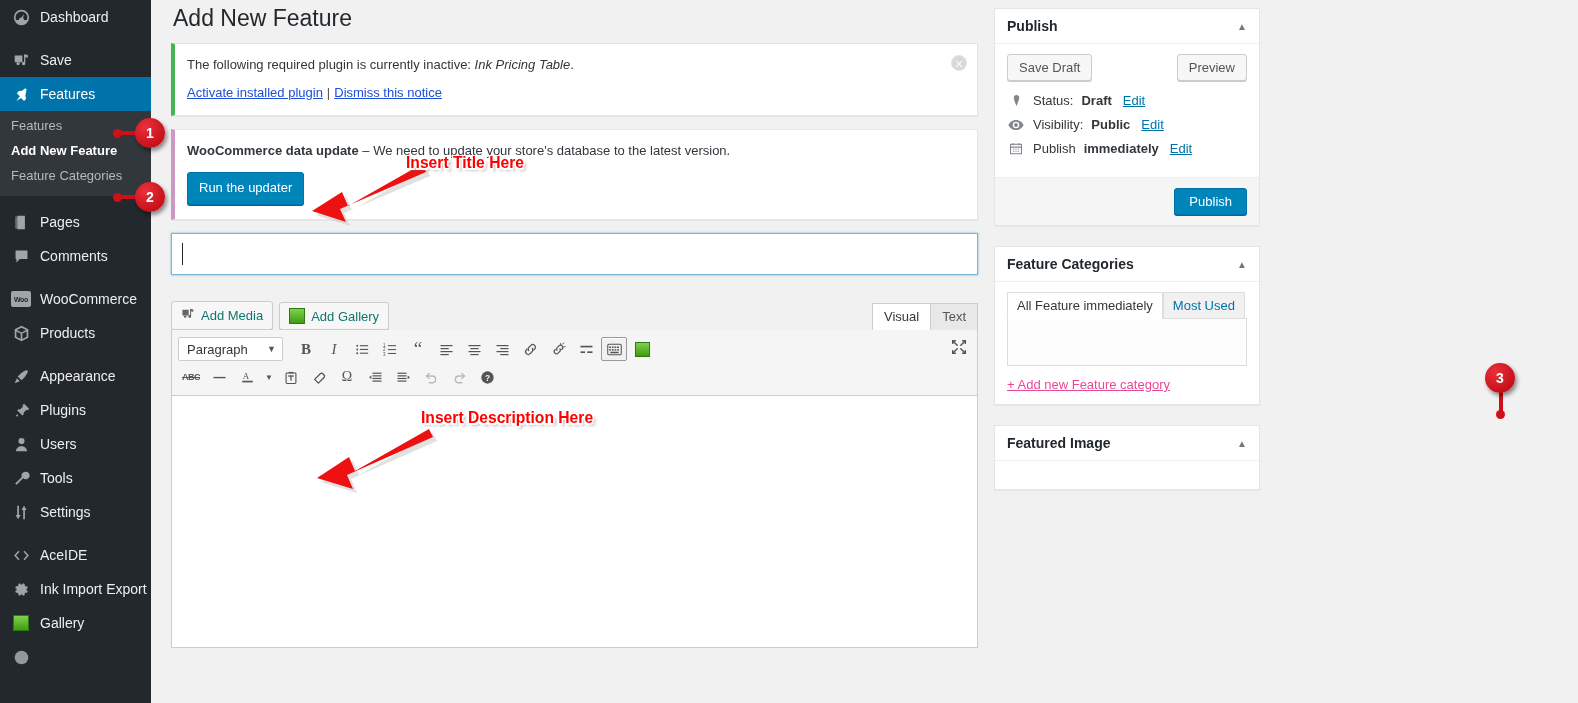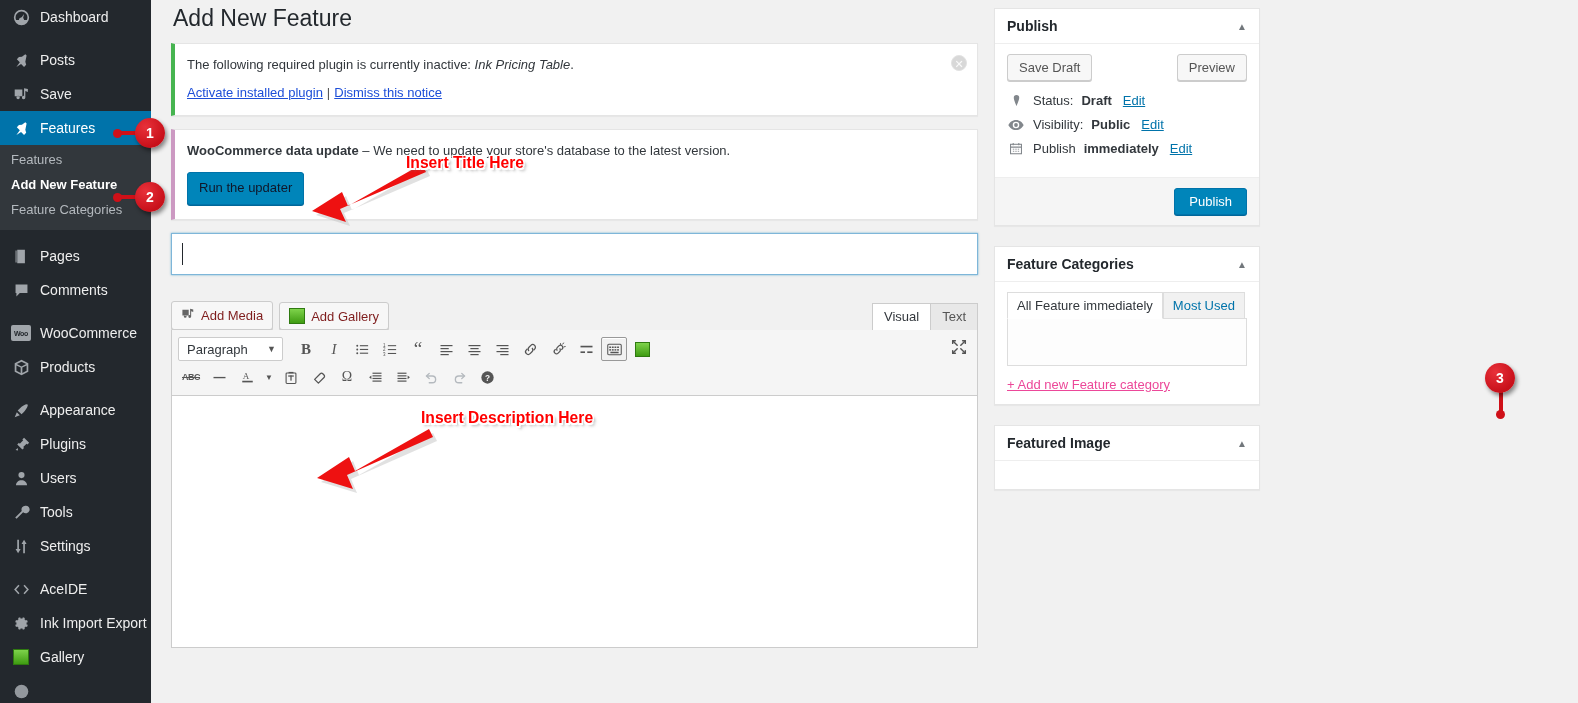--- a/index.html
+++ b/index.html
@@ -56,41 +56,41 @@
   .notice .em { font-style:italic; }
   .notice .sep { color:#555; margin:0 4px; text-decoration:none; display:inline-block; }
   .notice-links { margin-top:9px; font-size:13px; }
   .dismiss {
     position:absolute; right:10px; top:11px; width:16px; height:16px; border-radius:50%;
     background:#d8d8d8; color:#fafafa; font-size:11px; line-height:16px; text-align:center;
     cursor:pointer; border:1px solid #e2e2e2;
   }
   .btn-primary {
     display:inline-block; background:#0085ba; border:1px solid #0073aa;
-    color:#0f172a; font-size:13px; padding:5px 11px; border-radius:3px; cursor:pointer;
+    color:#ffffff; font-size:13px; padding:5px 11px; border-radius:3px; cursor:pointer;
     box-shadow:0 1px 0 #006799; line-height:1.6; margin-top:10px;
   }
 
   
   .title-wrap { margin:6px 0 0 0; }
   .title-input {
     width:100%; height:42px; background:#fff; border:1px solid #7eb6d9;
     box-shadow:0 0 2px rgba(30,140,190,.6); padding:3px 8px; font-size:17px;
     display:flex; align-items:center;
   }
   .caret { width:1px; height:22px; background:#23282d; animation:blink 1s step-end infinite; margin-left:2px; }
   @keyframes blink { 50% { opacity:0; } }
 
   
   .editor { margin-top:26px; }
   .media-row { display:flex; gap:6px; align-items:flex-end; position:relative; }
   .media-btn {
     display:inline-flex; align-items:center; gap:6px;
     background:#f7f7f7; border:1px solid #ccc; border-radius:3px;
-    font-size:13px; color:#7f1d1d; padding:5px 9px; cursor:pointer;
+    font-size:13px; color:#0f766e; padding:5px 9px; cursor:pointer;
     box-shadow:0 1px 0 #ccc;
   }
   .tabs { position:absolute; right:0; bottom:-1px; display:flex; }
   .tab {
     font-size:13px; color:#555; padding:5px 11px 6px; border:1px solid #ccc;
     background:#e8e8e8; cursor:pointer; margin-left:-1px;
   }
   .tab.active { background:#fff; border-bottom-color:#fff; color:#32373c; }
 
   .tb {
@@ -181,28 +181,20 @@
     <div class="menu-item">
       <span class="ico">
         <svg width="17" height="17" viewBox="0 0 20 20" fill="currentColor">
             <path d="M10 1a9 9 0 100 18 9 9 0 000-18zm0 2a7 7 0 016.3 10H13a3 3 0 00-6 0H3.7A7 7 0 0110 3zm3 3l-3.2 4.2a1.3 1.3 0 101.8 1.8L13 6z"></path>
           </svg>
       </span>
       <span>Dashboard</span>
     </div>
     <div class="menu-sep"></div>
 
-    <div class="menu-item">
-      <span class="ico">
-        <svg width="17" height="17" viewBox="0 0 20 20" fill="currentColor">
-            <path d="M16 4l-1.5-1.5-4 3L7 6 4.5 8.5 8 12l-4 5.5L9.5 14 13 17.5 15.5 15 14.5 11.5z"></path>
-          </svg>
-      </span>
-      <span>Posts</span>
-    </div>
 
     <div class="menu-item">
       <span class="ico">
         <svg width="17" height="17" viewBox="0 0 20 20" fill="currentColor">
             <path d="M2 4h9v8H2zM4 13.5a2 2 0 104 0 2 2 0 00-4 0zM13 2.5v9.2a2 2 0 101.5 1.8V6l3 1V3.5z"></path>
           </svg>
       </span>
       <span>Save</span>
     </div>
 

